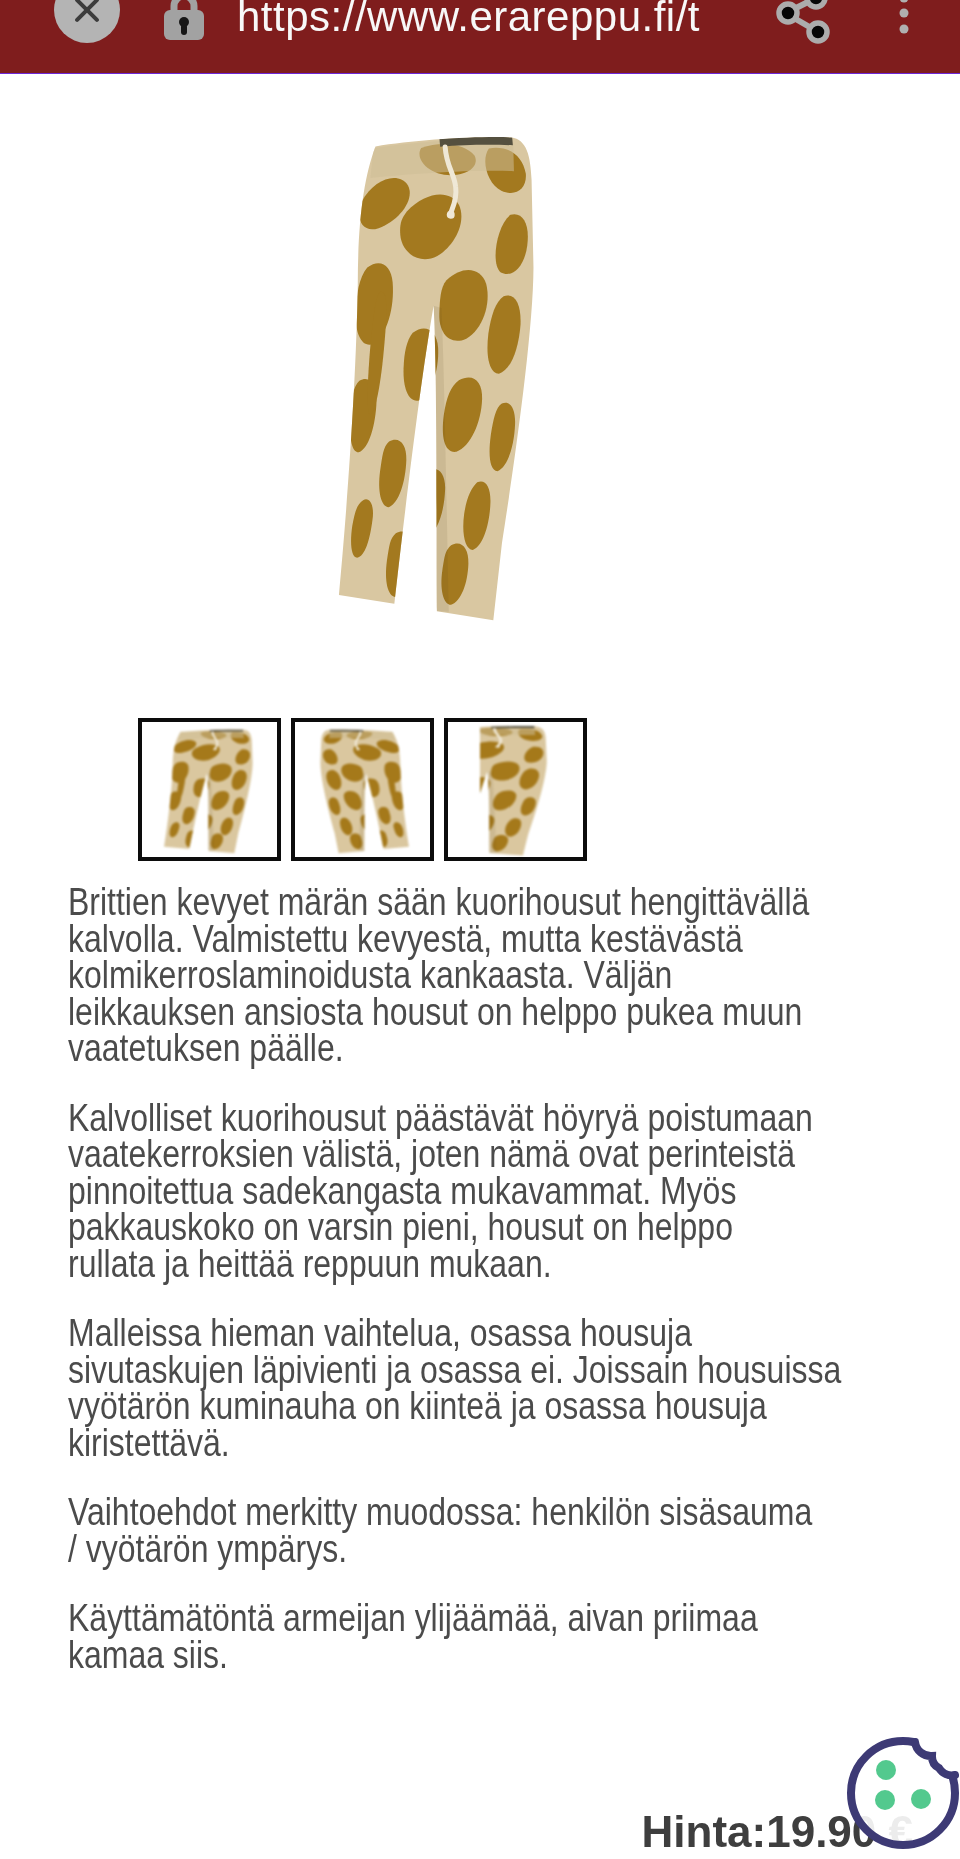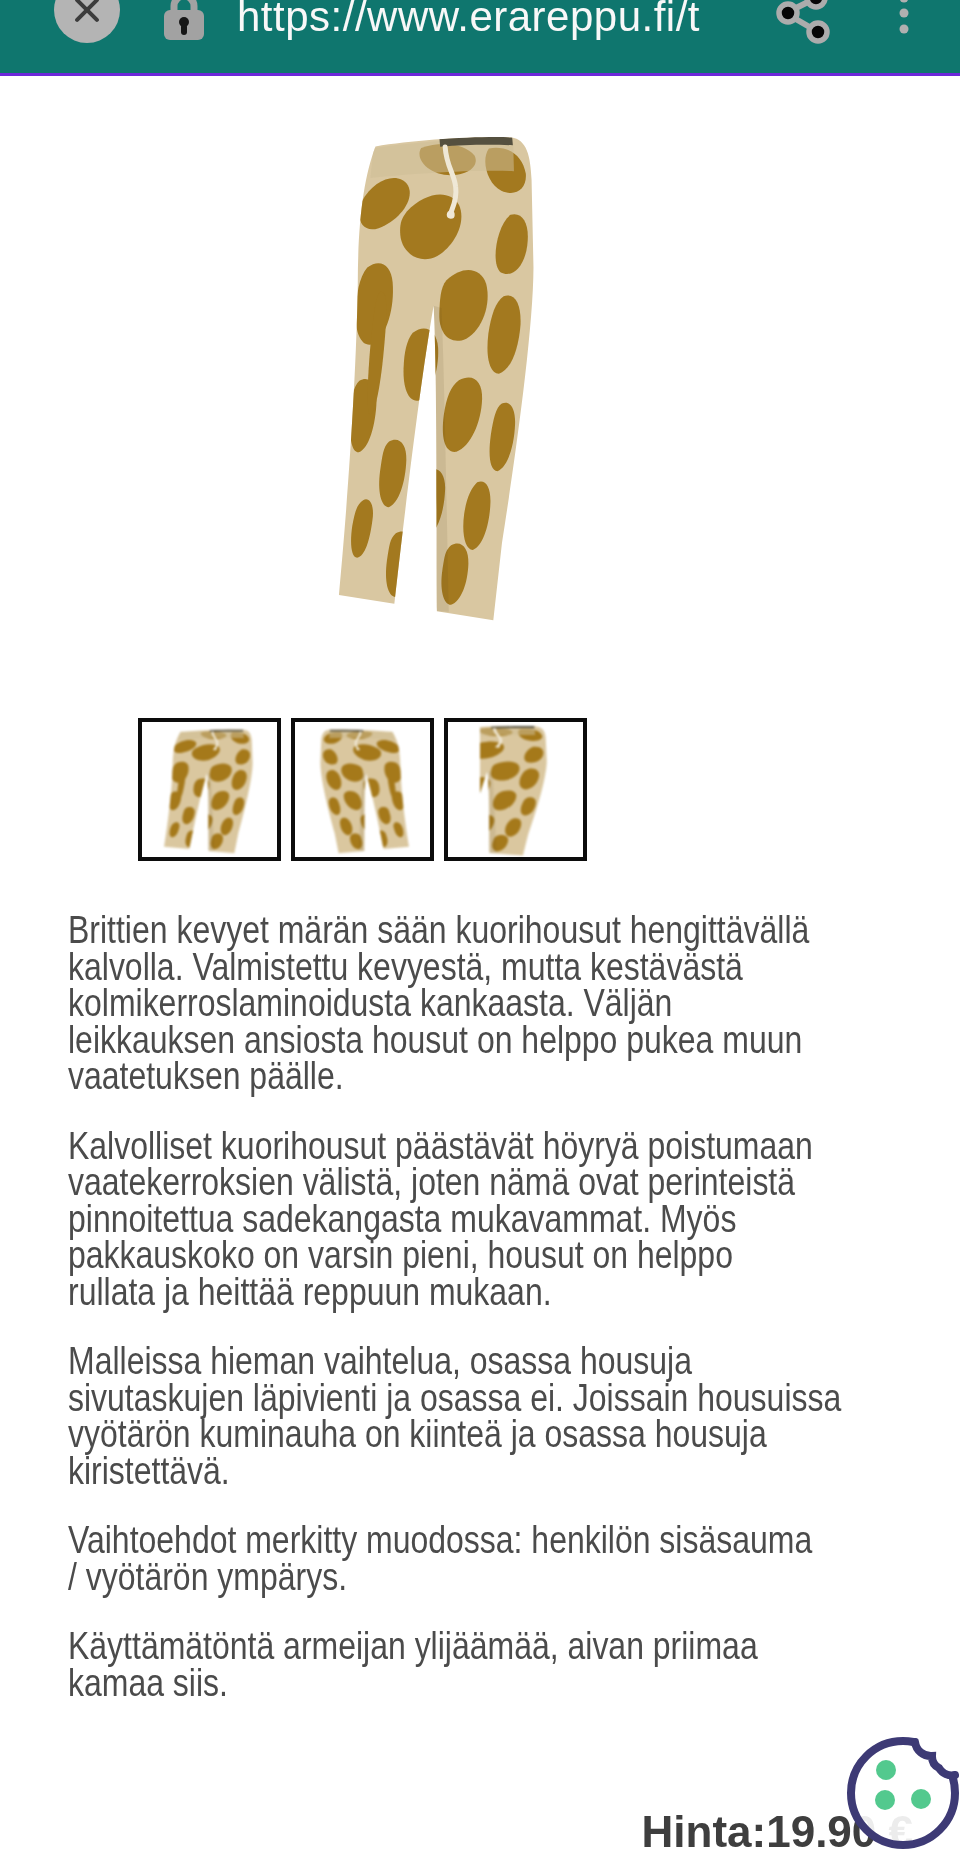--- a/index.html
+++ b/index.html
@@ -3,21 +3,21 @@
 <meta charset="utf-8">
 <style>
   html,body{margin:0;padding:0;}
   body{
     width:960px;height:1859px;position:relative;overflow:hidden;
     background:#ffffff;font-family:"Liberation Sans", sans-serif;
   }
   
   .topbar{
     position:absolute;left:0;top:0;width:960px;height:73px;
-    background:#0f766e;overflow:hidden;border-bottom:3px solid #6d28d9;
+    background:#7f1d1d;overflow:hidden;border-bottom:1px solid #6d28d9;
   }
   .close-btn{
     position:absolute;left:54px;top:-23px;width:66px;height:66px;border-radius:50%;
     background:#b4b4b4;
   }
   .close-btn .x1,.close-btn .x2{
     position:absolute;left:17px;top:31px;width:32px;height:4px;background:#3c3c3c;border-radius:2px;
   }
   .close-btn .x1{transform:rotate(45deg);}
   .close-btn .x2{transform:rotate(-45deg);}
@@ -31,21 +31,21 @@
   
   .hero{position:absolute;left:205px;top:85px;width:420px;height:547px;}
   .thumbs{position:absolute;left:138px;top:718px;display:flex;gap:10px;}
   .thumb{
     width:143px;height:143px;box-sizing:border-box;border:4px solid #0c0c0c;
     background:#fff;display:flex;align-items:center;justify-content:center;overflow:hidden;
   }
   .thumb svg{filter:blur(1.2px) saturate(1.05);}
   .thumb-mirror{transform:scaleX(-1);}
   
-  .desc{position:absolute;left:68px;top:912px;width:880px;}
+  .desc{position:absolute;left:68px;top:884px;width:880px;}
   .desc p{
     margin:0 0 33px 0;font-size:39px;line-height:36.5px;color:#4b4b4b;
     white-space:pre;transform:scaleX(0.82);transform-origin:left top;
   }
   
   .price{
     position:absolute;right:47px;bottom:2px;font-size:44px;font-weight:bold;
     color:#3e3e3e;letter-spacing:0px;z-index:1;white-space:nowrap;
   }
   .cookie{position:absolute;left:845px;top:1727px;z-index:2;}

